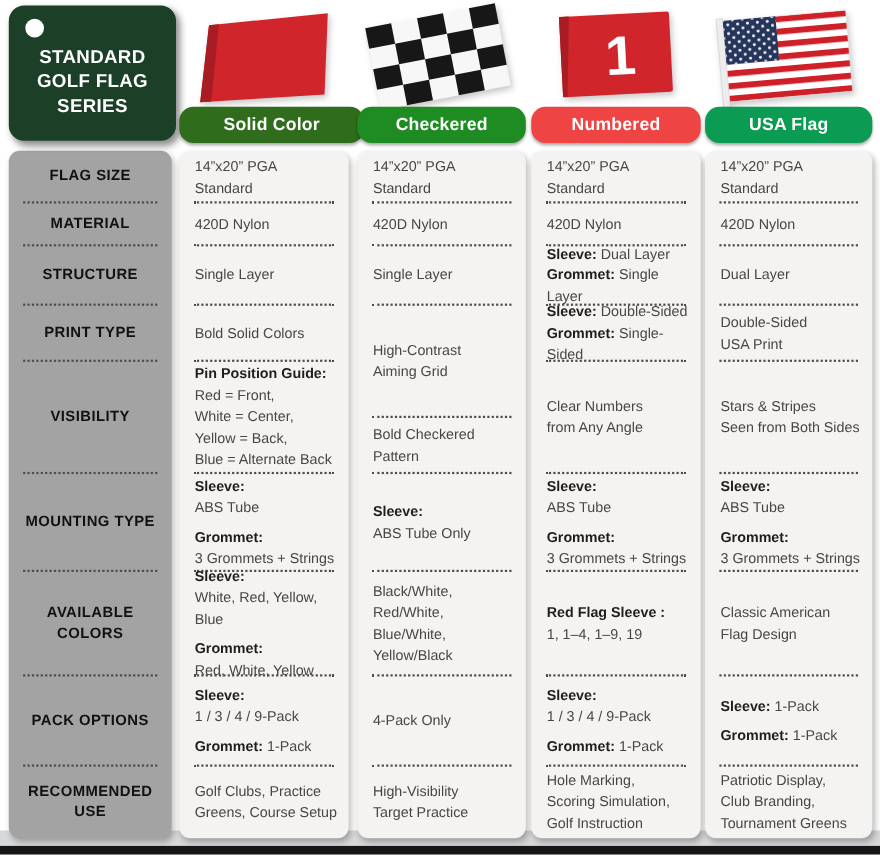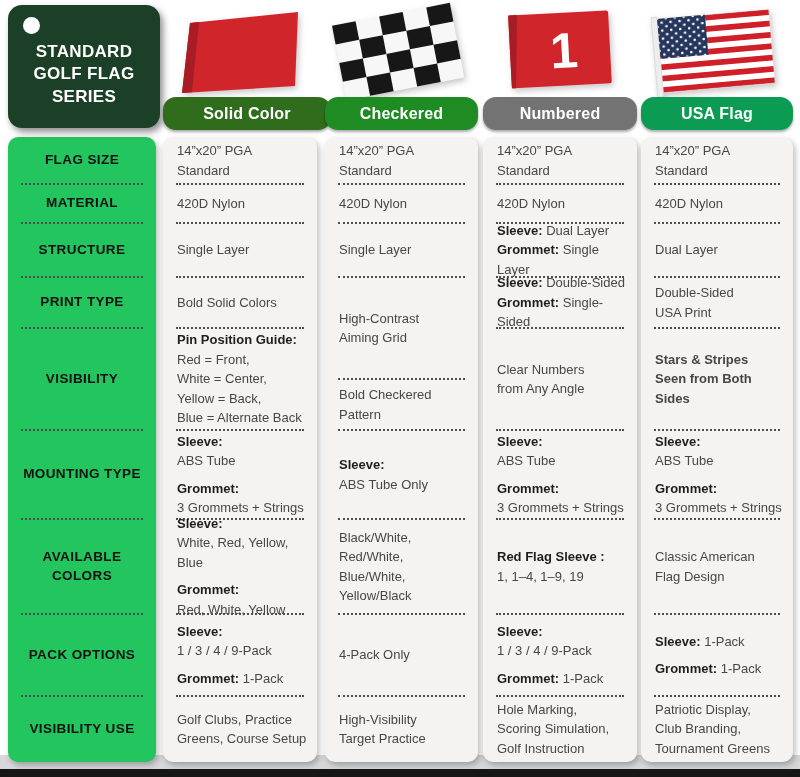--- a/index.html
+++ b/index.html
@@ -34,21 +34,21 @@
     color:#fff;font-weight:bold;font-size:16px;letter-spacing:.2px;
     box-shadow:0 2px 3px rgba(0,0,0,.35);
   }
   
   .labels-col,.data-column{
     position:absolute;top:137px;height:625px;z-index:1;
     border-radius:10px;
     box-shadow:2px 3px 6px rgba(0,0,0,.28);
     display:flex;flex-direction:column;
   }
-  .labels-col{left:8px;width:148px;background:#22c55e;}
+  .labels-col{left:8px;width:148px;background:#a3a3a3;}
   .data-column{background:#f4f3f1;justify-content:space-between;}
   .row{position:relative;display:flex;flex-direction:column;justify-content:center;box-sizing:border-box;}
   .row.with-sep::after{
     content:"";position:absolute;left:13px;right:13px;bottom:-1px;
     border-bottom:2px dotted #4d4d4d;
   }
   .label-row{
     align-items:center;text-align:center;
     font-weight:bold;font-size:13.5px;letter-spacing:.4px;color:#111;
     line-height:1.35;padding:0 14px;
@@ -121,37 +121,37 @@
     <rect x="14" y="10" width="48" height="40" fill="url(#stars)"></rect>
   </g>
 </svg>
 
 <div class="col-header" style="left: 163px; width: 168px; background: rgb(47, 109, 29);">
   <span>Solid Color</span>
 </div>
 <div class="col-header" style="left: 325px; width: 153px; background: rgb(30, 140, 34);">
   <span>Checkered</span>
 </div>
-<div class="col-header" style="left: 483px; width: 154px; background: #737373;">
+<div class="col-header" style="left: 483px; width: 154px; background: #ef4444;">
   <span>Numbered</span>
 </div>
 <div class="col-header" style="left: 641px; width: 152px; background: rgb(11, 155, 82);">
   <span>USA Flag</span>
 </div>
 
 <div class="labels-col">
     <div class="row label-row with-sep" style="height: 47px;">FLAG SIZE</div>
     <div class="row label-row with-sep" style="height: 39px;">MATERIAL</div>
     <div class="row label-row with-sep" style="height: 54px; text-align: center;">STRUCTURE</div>
     <div class="row label-row with-sep" style="height: 51px;">PRINT TYPE</div>
     <div class="row label-row with-sep" style="height: 102px;">VISIBILITY</div>
     <div class="row label-row with-sep" style="height: 89px;">MOUNTING TYPE</div>
     <div class="row label-row with-sep" style="height: 95px;">AVAILABLE COLORS</div>
     <div class="row label-row with-sep" style="height: 82px;">PACK OPTIONS</div>
-    <div class="row label-row" style="height: 66px;">VISIBILITY USE</div>
+    <div class="row label-row" style="height: 66px;">RECOMMENDED USE</div>
   </div>
 <div class="data-column" style="left:163px;width:154px">
     <div class="row cell with-sep" style="height: 47px;">
       <p><span>14”x20” PGA
 Standard</span></p>
     </div>
     <div class="row cell with-sep" style="height: 39px;">
       <p><span>420D Nylon</span></p>
     </div>
     <div class="row cell with-sep" style="height: 54px;">
@@ -275,21 +275,21 @@
     <div class="row cell with-sep" style="height: 39px;">
       <p><span>420D Nylon</span></p>
     </div>
     <div class="row cell with-sep" style="height: 54px;">
       <p><span>Dual Layer</span></p>
     </div>
     <div class="row cell with-sep" style="height: 51px;">
       <p><span>Double-Sided
 USA Print</span></p>
     </div>
-    <div class="row cell with-sep" style="height: 102px; font-weight: bold;">
+    <div class="row cell with-sep" style="height: 102px;">
       <p><span>Stars &amp; Stripes
 Seen from Both Sides</span></p>
     </div>
     <div class="row cell with-sep" style="height: 89px;">
       <p><b>Sleeve:</b><span>
 ABS Tube</span></p>
       <p><b>Grommet:</b><span>
 3 Grommets + Strings</span></p>
     </div>
     <div class="row cell with-sep" style="height: 95px;">

